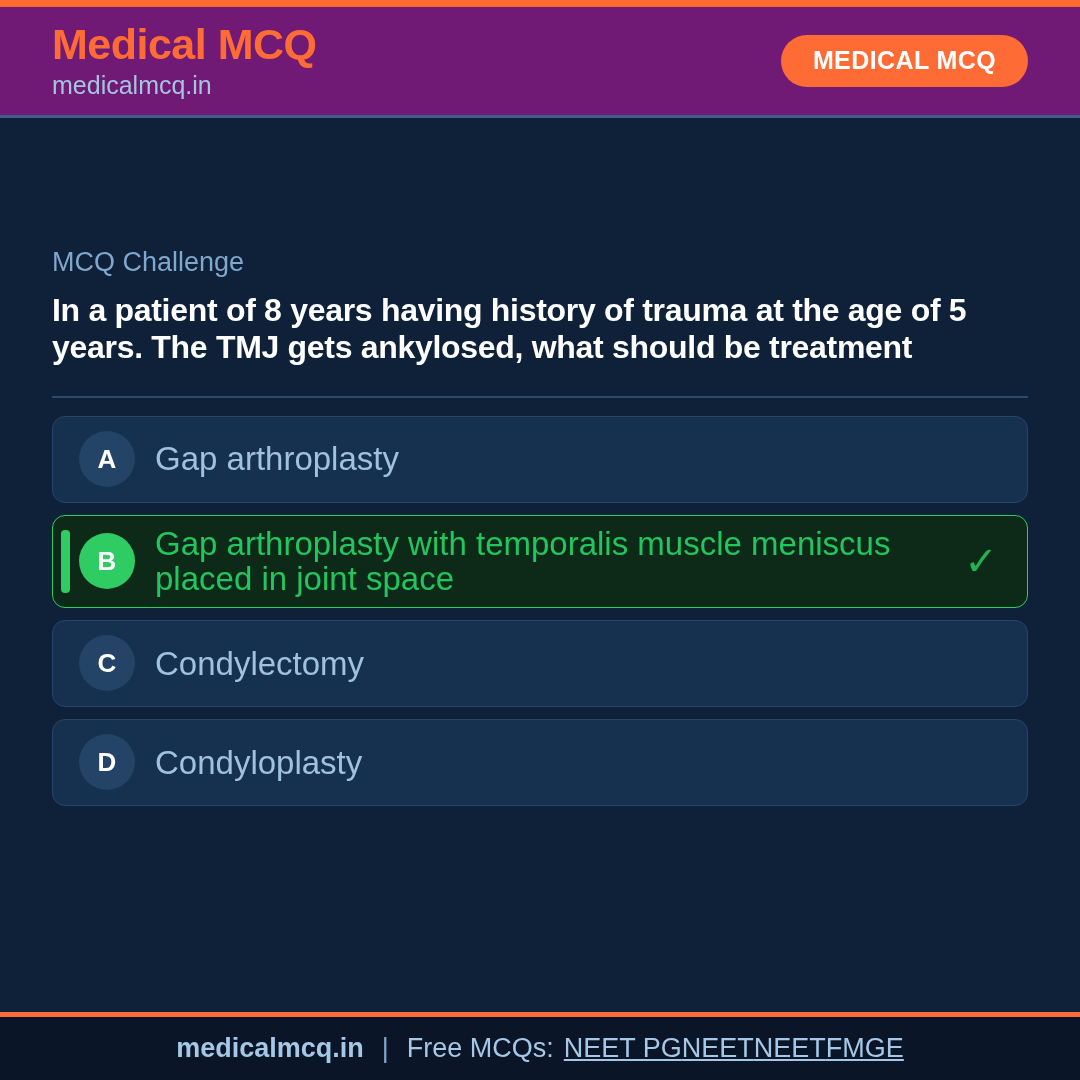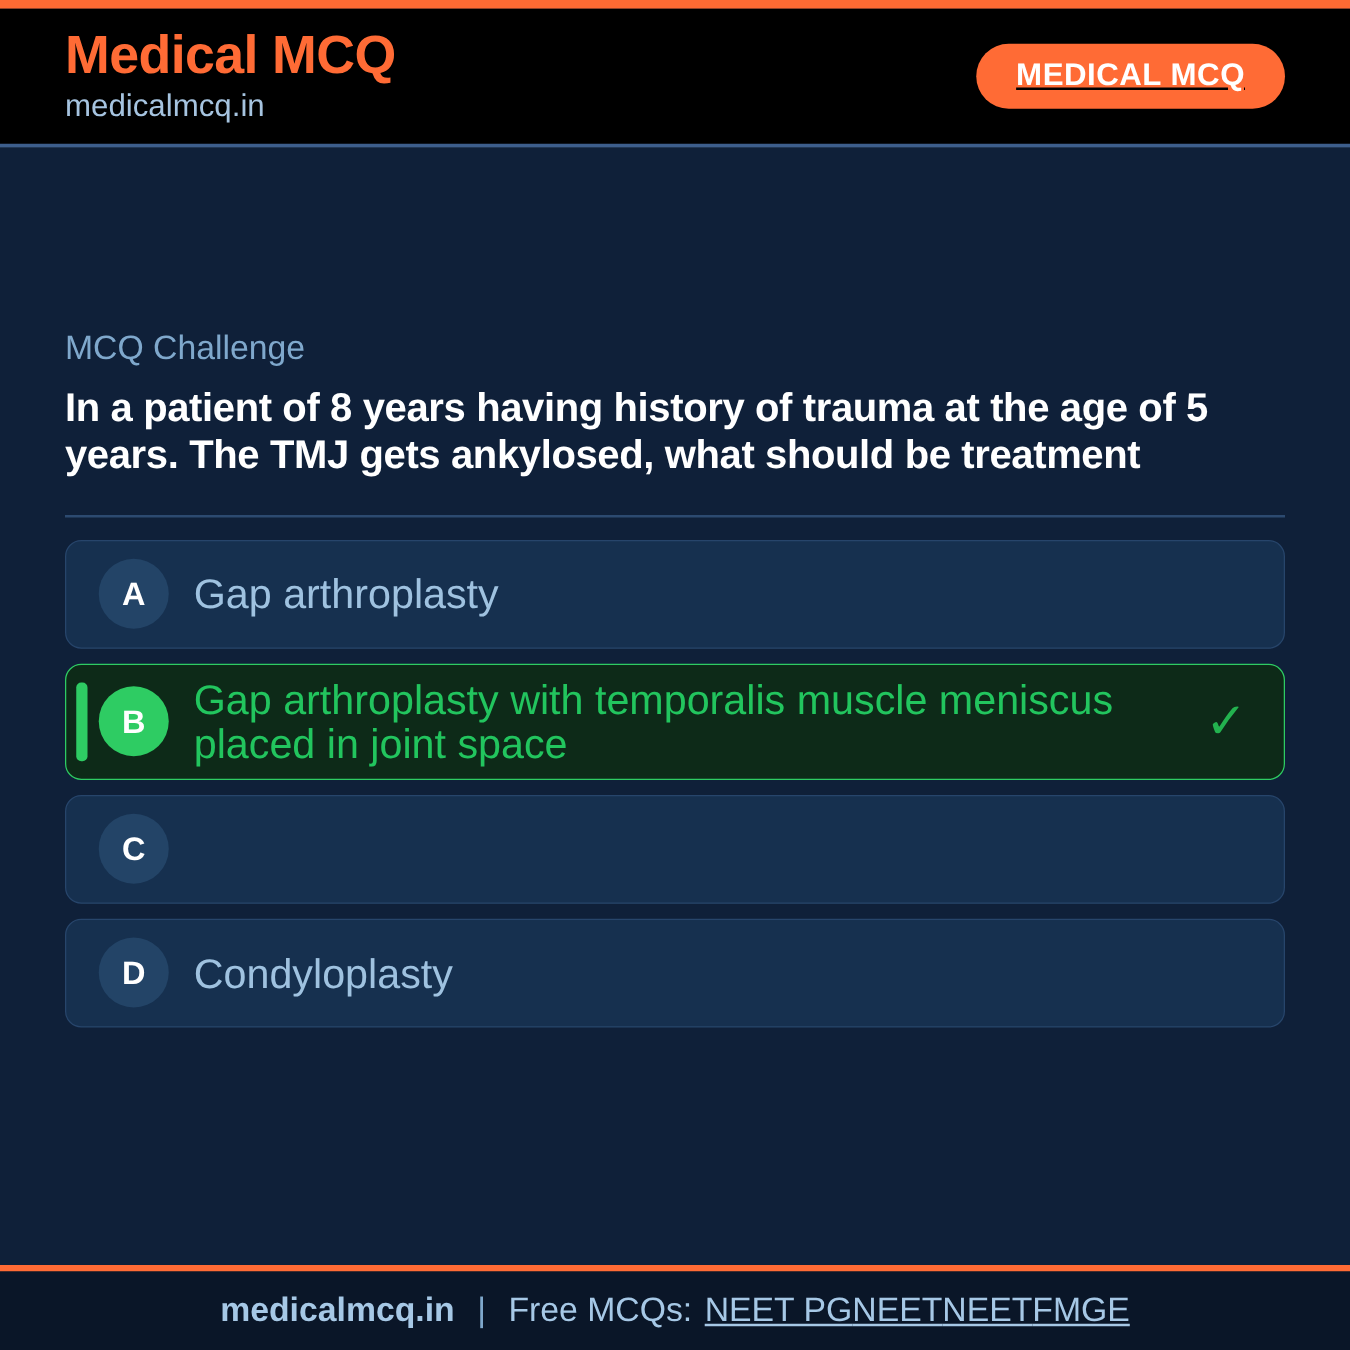--- a/index.html
+++ b/index.html
@@ -28,27 +28,26 @@
     width: 100%;
     background: #ff6a33;
     flex: 0 0 auto;
   }
 
   
   .header {
     flex: 0 0 auto;
     height: 111px;
     box-sizing: border-box;
-    background: #000000;
+    background: #701a75;
     border-bottom: 3px solid #3d5e8c;
     padding: 0 52px;
     display: flex;
     align-items: center;
     justify-content: space-between;
-    text-decoration: underline;
   }
   .brand-block {
     display: flex;
     flex-direction: column;
     justify-content: center;
   }
   .brand-title {
     font-size: 43px;
     font-weight: bold;
     color: #ff6b35;
@@ -69,21 +68,21 @@
     letter-spacing: 0.4px;
     border-radius: 30px;
     padding: 13px 32px 14px 32px;
     line-height: 1;
     white-space: nowrap;
   }
 
   
   .main {
     flex: 1 1 auto;
-    padding: 16px 52px;
+    padding: 0 52px;
     position: relative;
     border-radius: 16px;
   }
   .kicker {
     color: #7fa8cc;
     font-size: 27px;
     margin-top: 128px;
     line-height: 1.2;
   }
   .question {
@@ -239,20 +238,21 @@
 
       <div class="option correct">
         <div class="accent"></div>
         <div class="badge">B</div>
         <div class="opt-text">Gap arthroplasty with temporalis muscle meniscus placed in joint space</div>
         <div class="check">✓</div>
       </div>
 
       <div class="option">
         <div class="badge">C</div>
+        <div class="opt-text">Condylectomy</div>
         <div class="check"></div>
       </div>
 
       <div class="option">
         <div class="badge">D</div>
         <div class="opt-text">Condyloplasty</div>
         <div class="check"></div>
       </div>
 
     </div>

